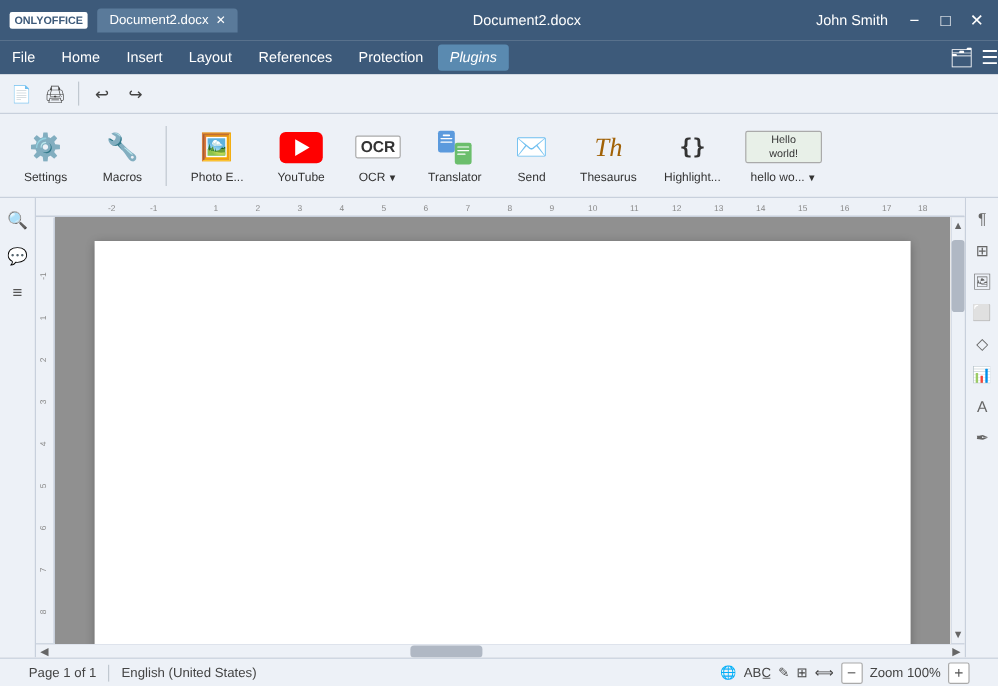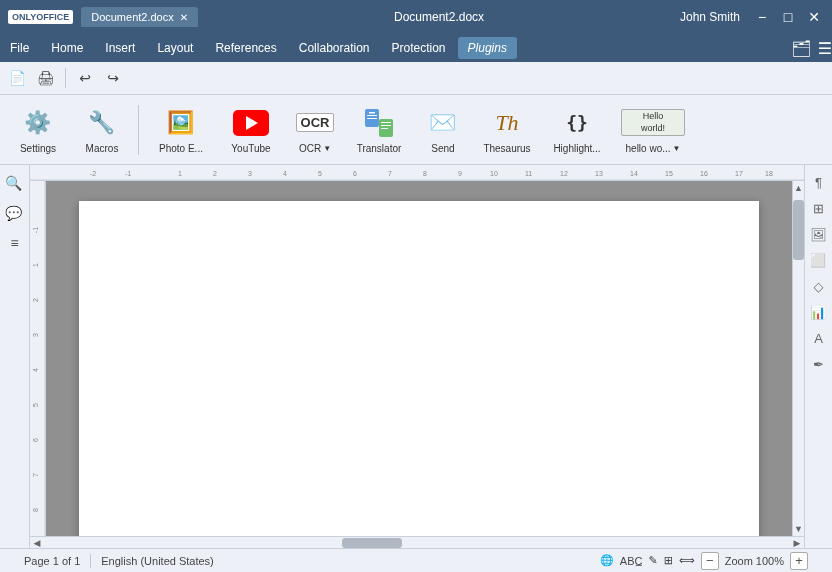--- a/index.html
+++ b/index.html
@@ -108,21 +108,20 @@
   </div>
 </div>
 
 <div class="menu-bar">
   <div class="menu-bar-left">
     <div class="menu-item">File</div>
     <div class="menu-item">Home</div>
     <div class="menu-item">Insert</div>
     <div class="menu-item">Layout</div>
     <div class="menu-item">References</div>
-    <div class="menu-item">Collaboration</div>
     <div class="menu-item">Protection</div>
     <div class="menu-item active">Plugins</div>
   </div>
   <div class="menu-bar-right">
     <div style="color:white;font-size:16px;cursor:pointer;">🗂</div>
     <div style="color:white;font-size:16px;cursor:pointer;">☰</div>
   </div>
 </div>
 
 <div class="toolbar">

